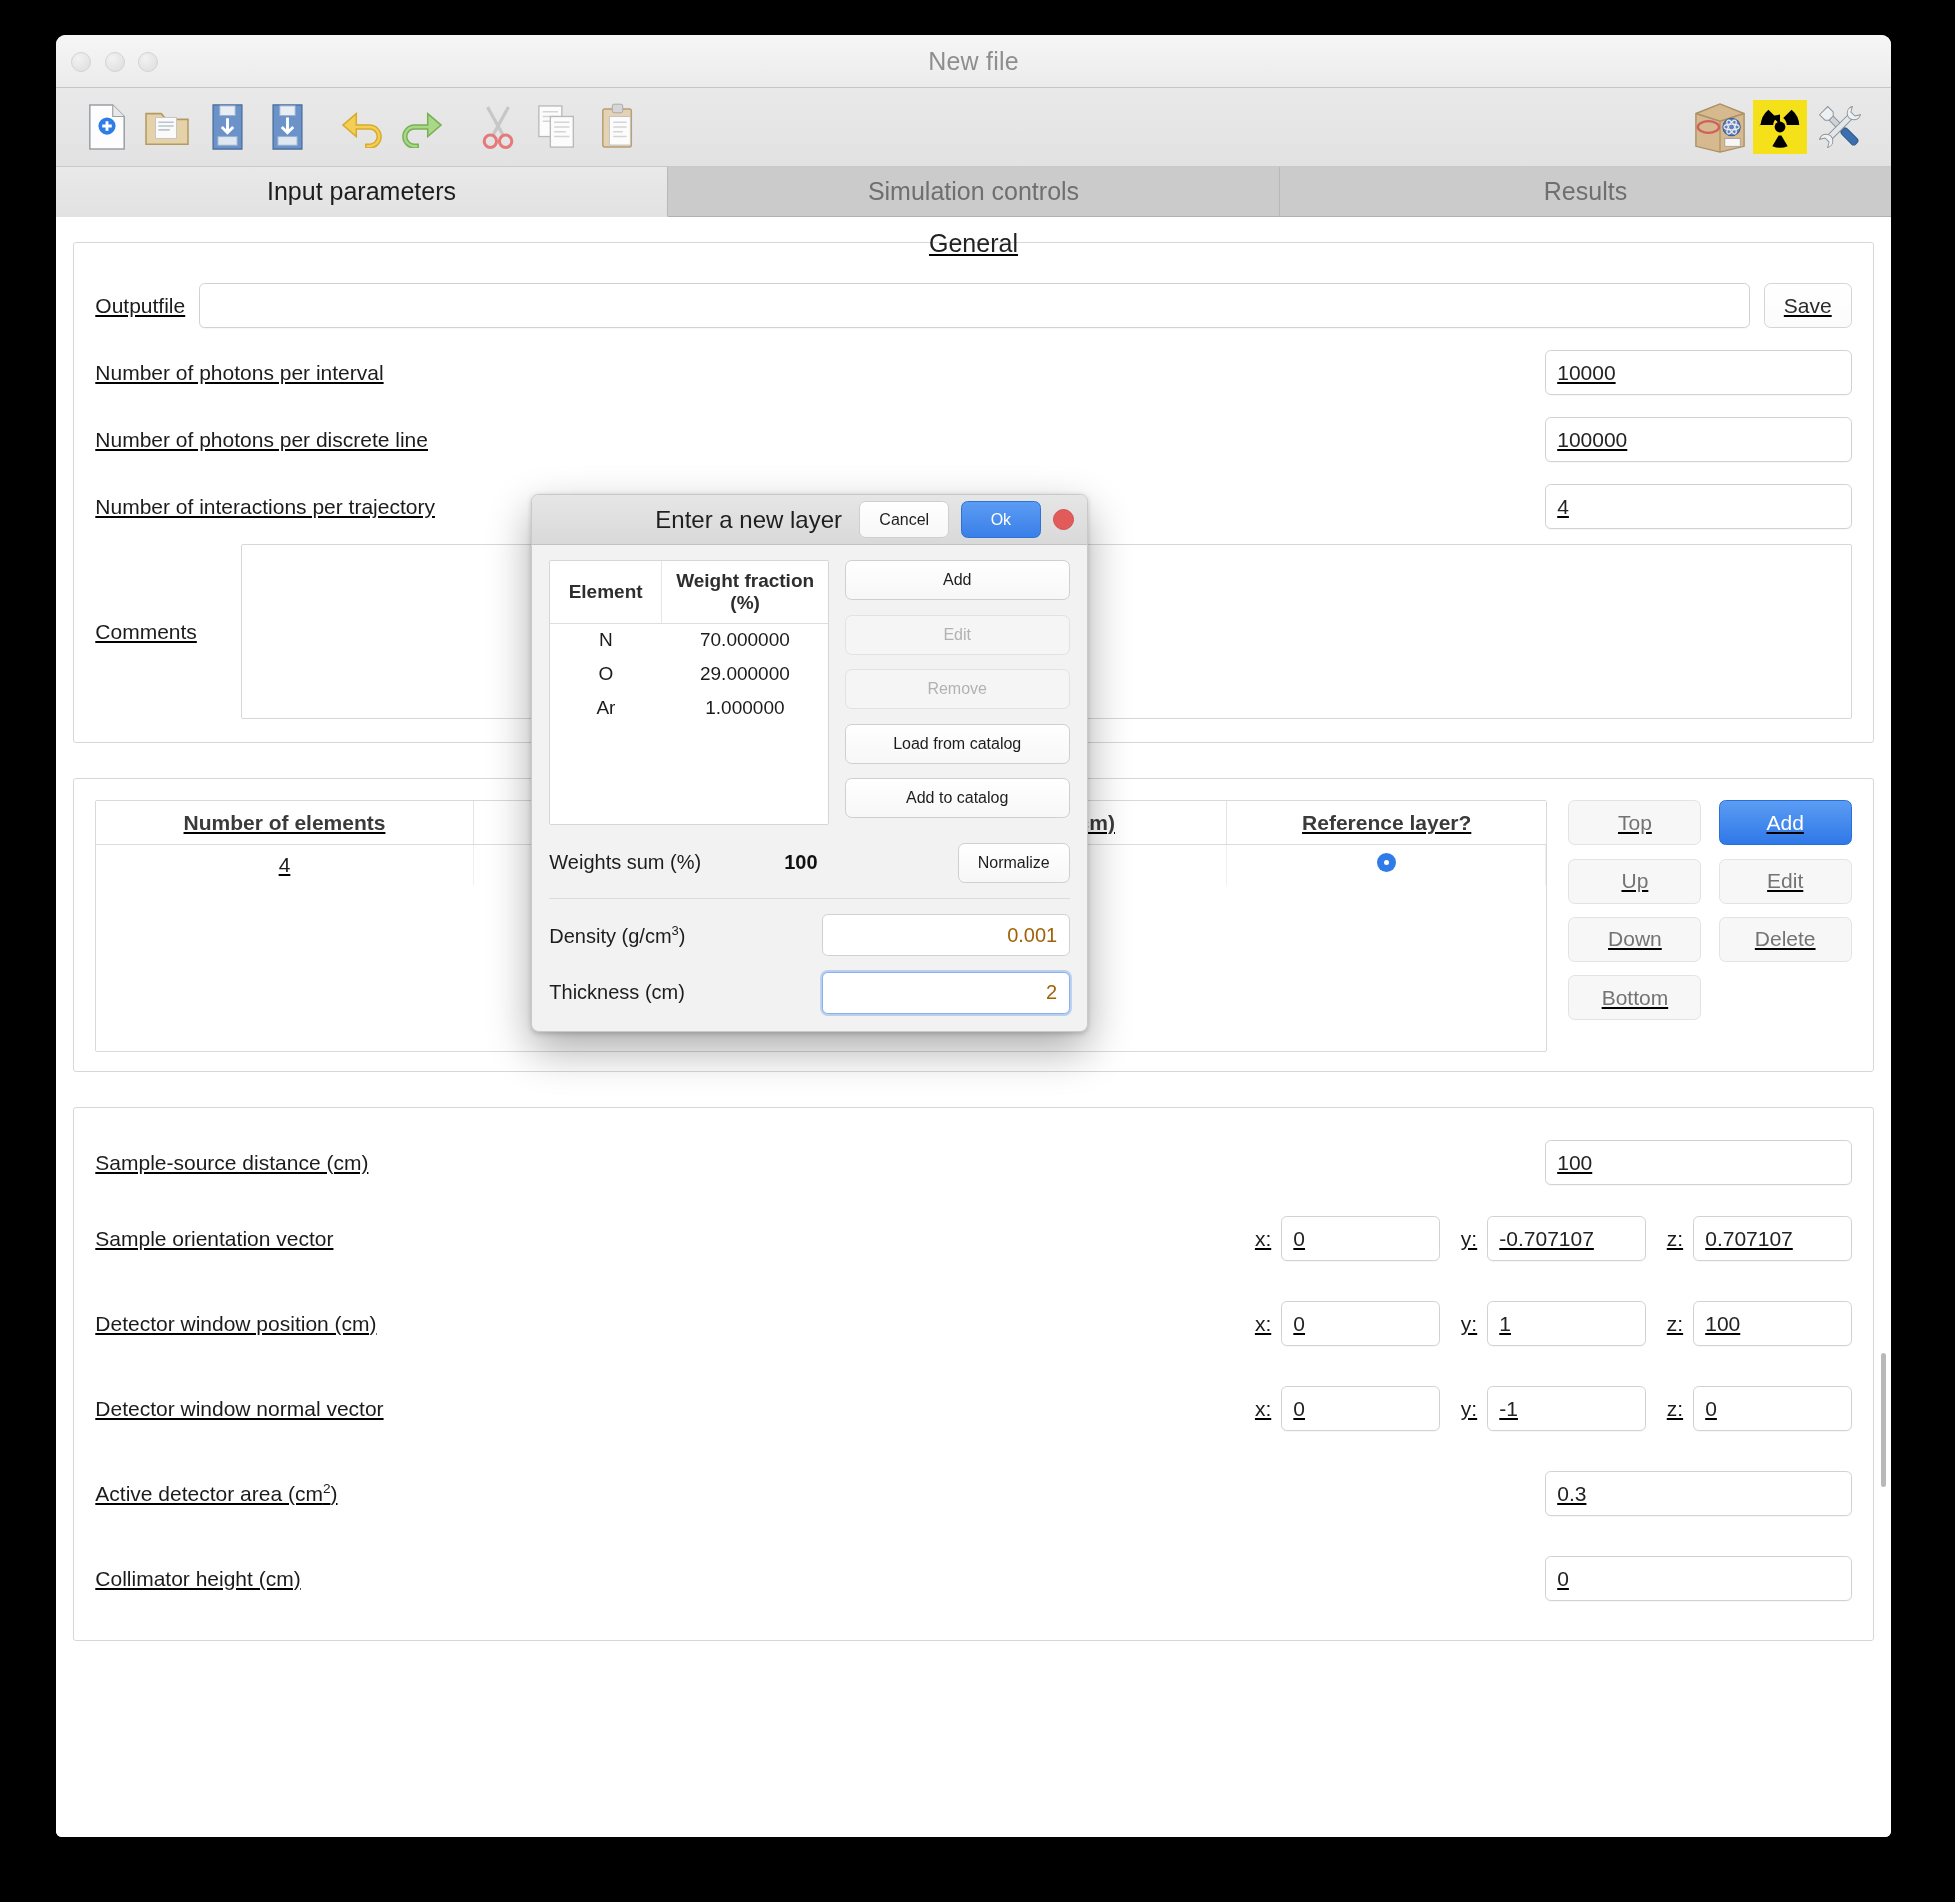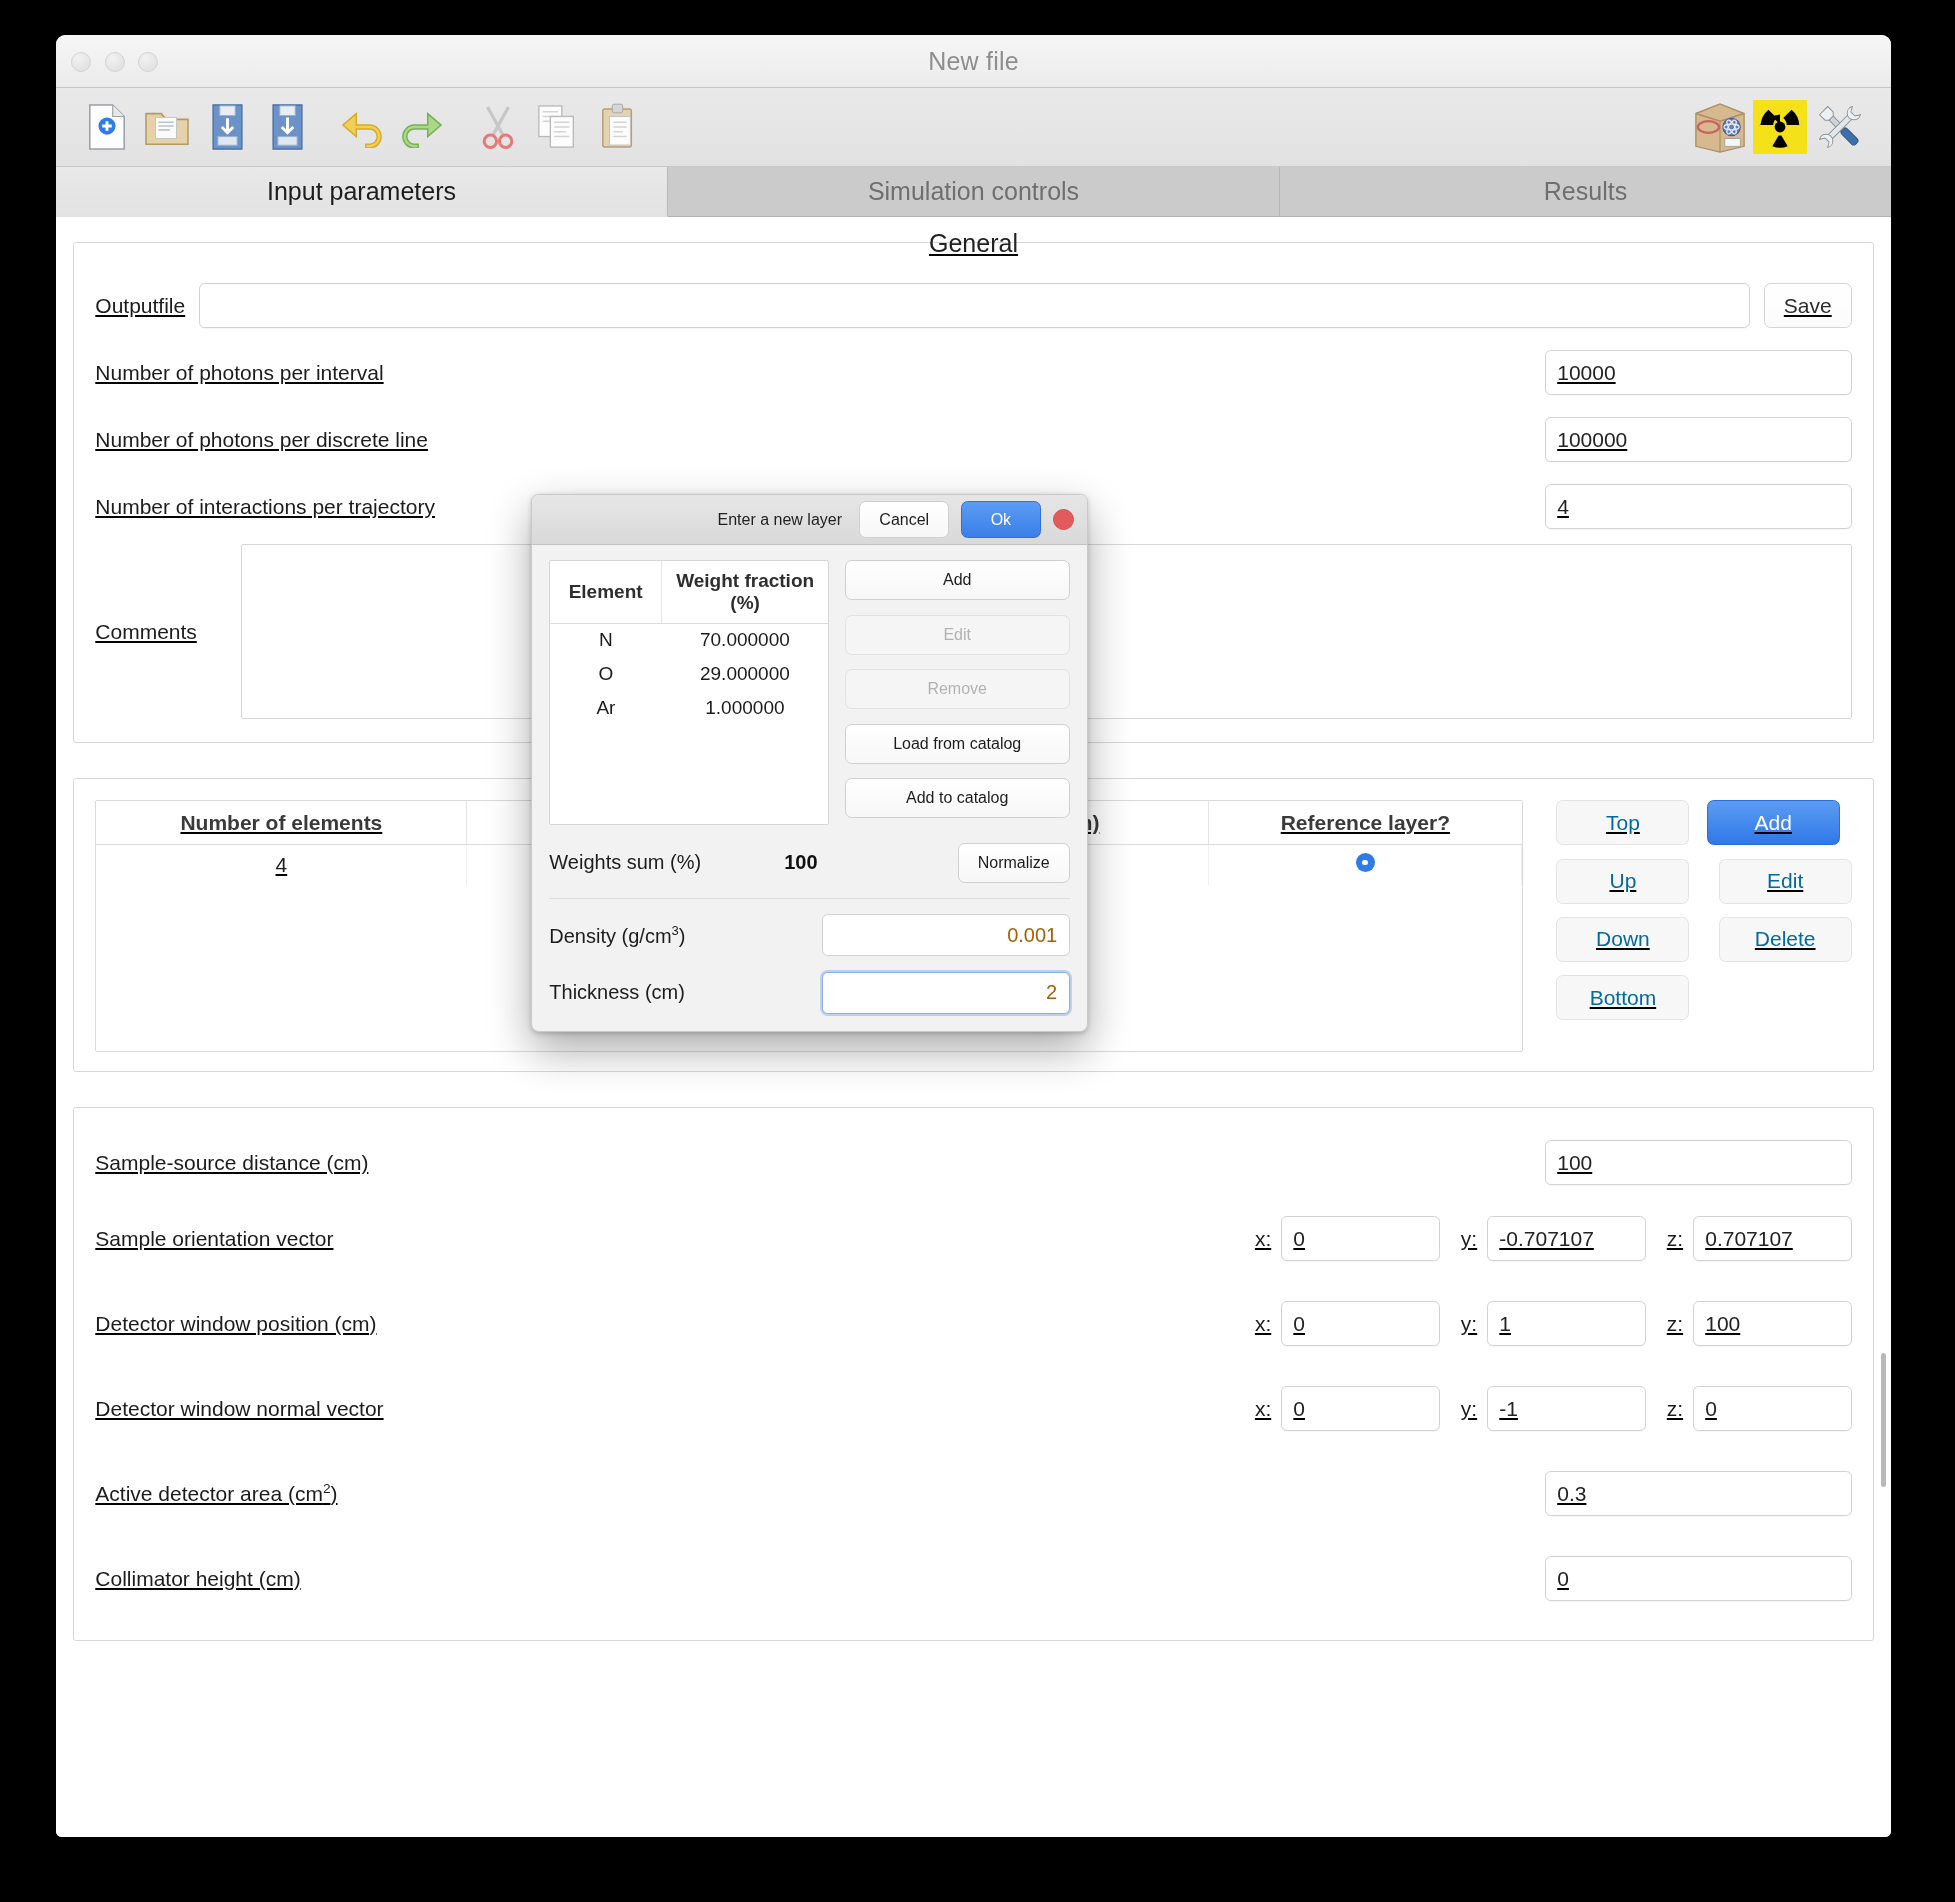--- a/index.html
+++ b/index.html
@@ -113,21 +113,21 @@
   .btn {
     font-family: "Liberation Sans", sans-serif;
     font-size: 21px; color: #2b2b2b;
     background: linear-gradient(#ffffff,#fbfbfb);
     border: 1px solid #d5d5d5;
     border-radius: 6.7px;
     height: 45px;
     padding: 0 19px;
     cursor: default;
   }
-  .btn.disabled { color: #0369a1; background: #f7f7f7; border-color: #e3e3e3; margin-left: 12px; }
+  .btn.disabled { color: #737373; background: #f7f7f7; border-color: #e3e3e3; }
   .btn.primary {
     background: linear-gradient(#5b9cf3,#2f78e8);
     border: 1px solid #2a6fd4; color: #fff;
   }
 
   textarea.comments {
     flex: 1 1 auto; height: 175px;
     border: 1px solid #d7d7d7; border-radius: 1.9px;
     background: #fff; resize: none; outline: none;
     font-family: "Liberation Sans", sans-serif; font-size: 21px;
@@ -185,21 +185,21 @@
     overflow: hidden;
     border: 1px solid #c9c9c9;
   }
   #dlg-head {
     height: 50px;
     background: linear-gradient(#e6e6e6,#d9d9d9);
     border-bottom: 1px solid #c2c2c2;
     display: flex; align-items: center; gap: 11.5px;
     padding: 0 13.4px 0 0;
   }
-  #dlg-title { flex: 1 1 auto; text-align: right; font-size: 16px; color: #1f1f1f; padding-right: 5.8px; }
+  #dlg-title { flex: 1 1 auto; text-align: right; font-size: 24px; color: #1f1f1f; padding-right: 5.8px; }
   .dlg-btn {
     font-family: "Liberation Sans", sans-serif;
     font-size: 16px; height: 37px; padding: 0 19px;
     border-radius: 6.7px; cursor: default;
     background: linear-gradient(#ffffff,#f7f7f7);
     border: 1px solid #cfcfcf; color: #1d1d1d;
   }
   .dlg-btn.ok {
     background: linear-gradient(#5b9cf3,#3a7fe8);
     border-color: #2f72d6; color: #fff; padding: 0 29px;

